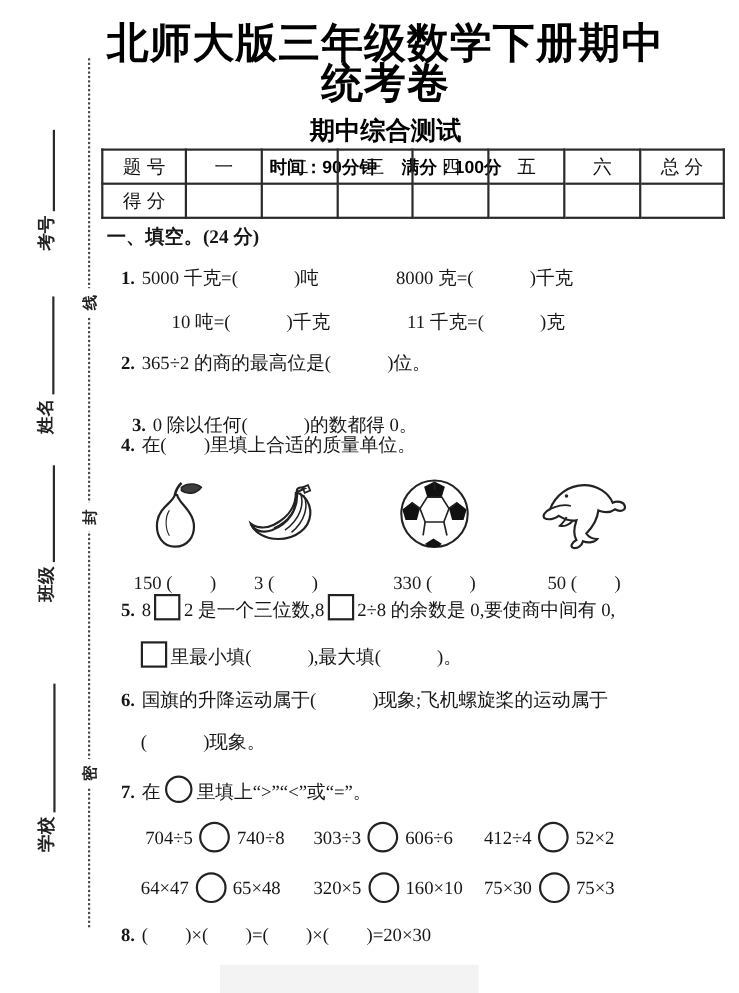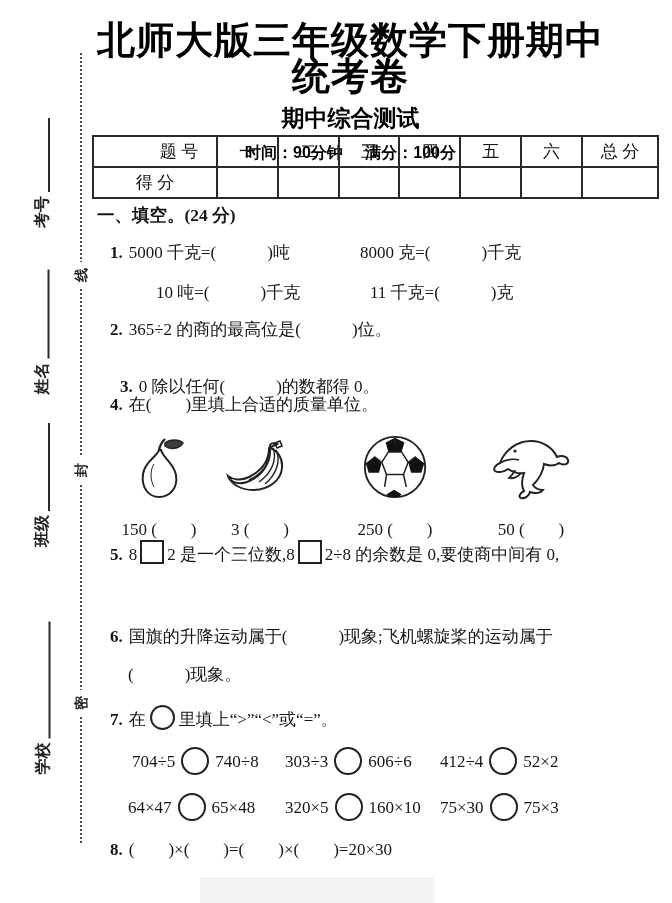--- a/index.html
+++ b/index.html
@@ -114,21 +114,21 @@
     <div class="hdr-sub">期中综合测试</div>
     <div class="hdr-info">
       <span>时间：90分钟</span>
       <span>满分：100分</span>
     </div>
   </div>
 
   <table class="score-table">
     <tbody>
         <tr>
-      <td style="width:74px;padding-left:48px;">题 号</td>
+      <td style="width:74px;">题 号</td>
       <td>一</td>
       <td>二</td>
       <td>三</td>
       <td>四</td>
       <td>五</td>
       <td>六</td>
       <td style="width:74px;">总 分</td>
     </tr>
     <tr>
       <td>得 分</td>
@@ -193,38 +193,41 @@
       <svg class="lineart" width="66" height="66" viewBox="0 0 70 70">
         <circle cx="35" cy="35" r="32" fill="#fff" stroke="#222" stroke-width="2"></circle>
         <polygon points="35,4 45,9 42,19 28,19 25,9" fill="#111"></polygon>
         <polygon points="4,31 13,24 21,30 18,41 7,41" fill="#111"></polygon>
         <polygon points="66,31 57,24 49,30 52,41 63,41" fill="#111"></polygon>
         <polygon points="26,64 34,59 42,64 39,67 29,67" fill="#111"></polygon>
         <polygon points="28,19 42,19 49,30 44,43 26,43 21,30" fill="none" stroke="#222" stroke-width="1.6"></polygon>
         <path d="M26,43 L24,56 M44,43 L47,56 M49,30 L57,24 M21,30 L13,24 M35,4 L35,12" fill="none" stroke="#222" stroke-width="1.6"></path>
       </svg>
     </div>
-    <div class="q4-caption">250 (　　)</div>
+    <div class="q4-caption">330 (　　)</div>
   </div>
 
   <div class="q4-item" style="left:486px; top:436px; width:90px;">
     <div class="q4-icon-wrap">
       <svg class="lineart" width="80" height="64" viewBox="0 0 80 64">
         <path d="M9,27 C4,29 2,33 4,35 C7,37 13,36 17,33 C22,36 28,38 33,37 C31,43 30,50 33,55 C29,57 27,61 30,62 C34,63 38,60 39,56 C44,58 50,57 52,54 C48,54 44,52 42,49 C47,44 52,36 53,28 C58,30 64,30 68,27 C73,30 78,28 77,24 C76,20 70,19 66,21 C62,12 52,5 40,5 C26,5 14,14 9,27 Z" fill="none" stroke="#222" stroke-width="2"></path>
         <path d="M9,27 C14,24 22,22 28,24" fill="none" stroke="#222" stroke-width="1.6"></path>
         <path d="M30,37 C27,41 22,43 18,42 C21,39 23,37 24,34" fill="none" stroke="#222" stroke-width="1.8"></path>
         <circle cx="24" cy="15" r="1.6" fill="#222"></circle>
       </svg>
     </div>
     <div class="q4-caption">50 (　　)</div>
   </div>
 
   <div class="qline" style="left:110px; top:540px;">
     <span class="qnum">5.</span><span>8</span><span class="blankbox"></span><span>2 是一个三位数,8</span><span class="blankbox"></span><span>2÷8 的余数是 0,要使商中间有 0,</span>
   </div>
+  <div class="qline" style="left:125px; top:583px;">
+    <span class="blankbox"></span><span>里最小填(　　　),最大填(　　　)。</span>
+  </div>
 
   <div class="qline" style="left:110px; top:625px;">
     <span class="qnum">6.</span><span>国旗的升降运动属于(　　　)现象;飞机螺旋桨的运动属于</span>
   </div>
   <div class="qline" style="left:128px; top:663px;">(　　　)现象。</div>
 
   <div class="qline" style="left:110px; top:705px;">
     <span class="qnum">7.</span><span>在</span><span class="cmp-circle small"></span><span>里填上“&gt;”“&lt;”或“=”。</span>
   </div>
 

